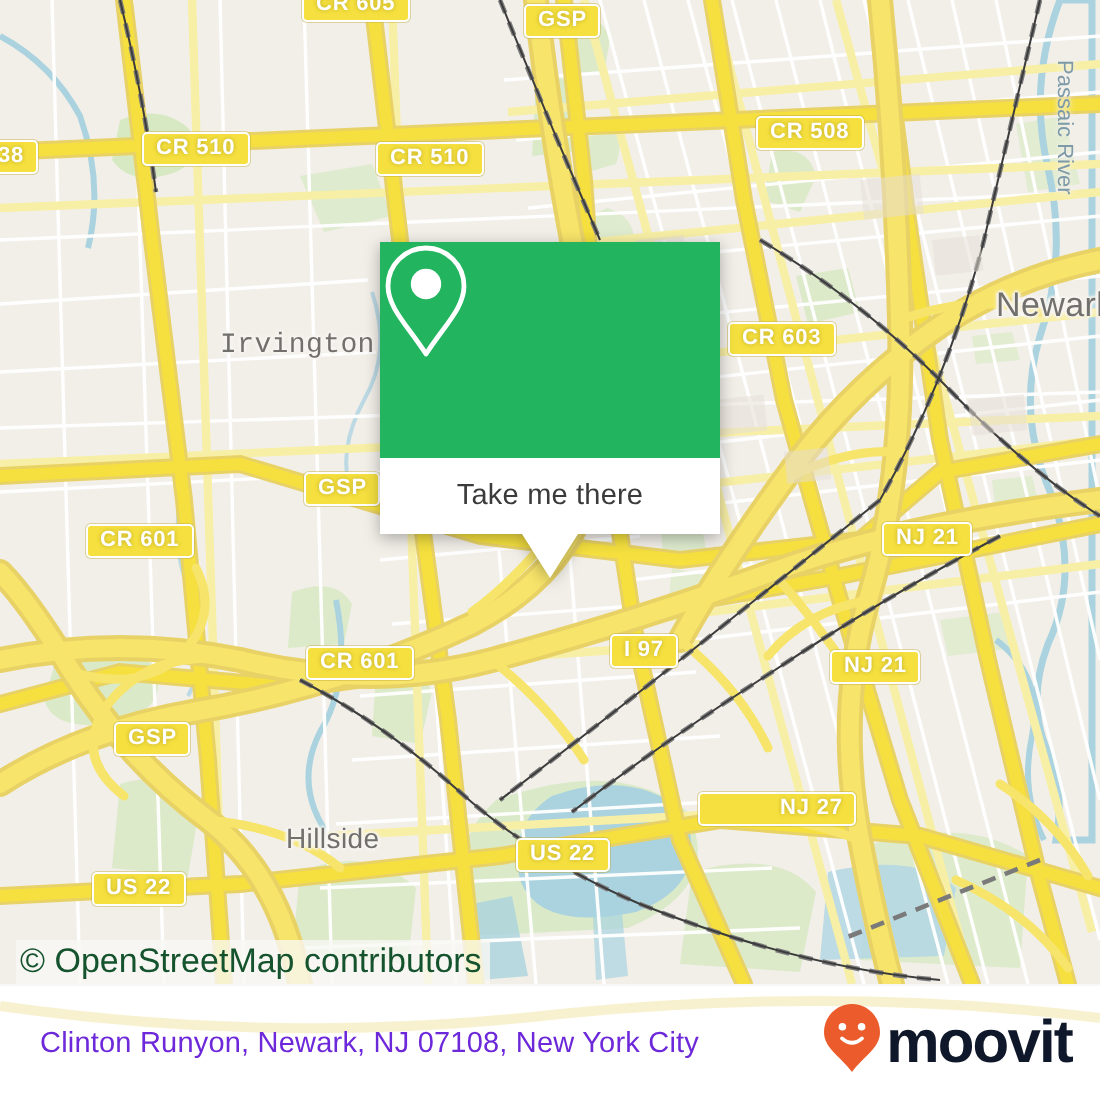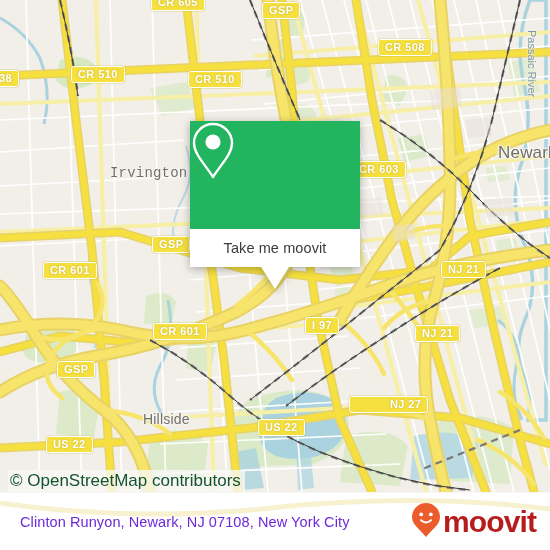--- a/index.html
+++ b/index.html
@@ -128,21 +128,21 @@
     white-space: nowrap;
   }
   #brand {
     position: relative;
     margin-left: auto; margin-right: 14px;
     display: flex; align-items: center; gap: 2px;
   }
   #brand-word {
     font-size: 30px;
     font-weight: bold;
-    color: #b91c1c;
+    color: #0f172a;
     letter-spacing: -0.9px;
     line-height: 30px;
   }
 </style>
 </head>
 <body>
 
 <div id="app">
 
   <div id="map">
@@ -335,22 +335,22 @@
     </svg>
 
     <div class="place mid" style="left:110px; top:165px;font-family:Liberation Mono, monospace;">Irvington</div>
     <div class="place big" style="left:498px; top:143px;">Newark</div>
     <div class="place mid" style="left:143px; top:411px;">Hillside</div>
 
     <div class="river-label" style="left:538px; top:30px;">Passaic River</div>
 
     <div class="shield" style="left:151px; top:-6px;">CR 605</div>
     <div class="shield" style="left:262px; top:2px;">GSP</div>
-    <div class="shield" style="left:352px; top:161px;">CR 603</div>
-    <div class="shield" style="left:378px; top:39px;">CR 508</div>
+    <div class="shield" style="left:364px; top:161px;">CR 603</div>
+    <div class="shield" style="left:378px; top:58px;">CR 508</div>
     <div class="shield" style="left:71px; top:66px;">CR 510</div>
     <div class="shield" style="left:188px; top:71px;">CR 510</div>
     <div class="shield" style="left:-8px; top:70px;">38</div>
     <div class="shield" style="left:152px; top:236px;">GSP</div>
     <div class="shield" style="left:43px; top:262px;">CR 601</div>
     <div class="shield" style="left:441px; top:261px;">NJ 21</div>
     <div class="shield" style="left:153px; top:323px;">CR 601</div>
     <div class="shield" style="left:305px; top:317px;">I 97</div>
     <div class="shield" style="left:415px; top:325px;">NJ 21</div>
     <div class="shield" style="left:57px; top:361px;">GSP</div>
@@ -364,21 +364,21 @@
       <div id="card-head">
         <span>
           <svg width="46" height="60" viewBox="0 0 46 60">
             <path d="M23 3 C12.5 3 4 11.5 4 22 C4 33 14 42 23 56 C32 42 42 33 42 22 C42 11.5 33.5 3 23 3 Z" fill="none" stroke="#ffffff" stroke-width="2.4" stroke-linejoin="round"></path>
             <circle cx="23" cy="21" r="7.6" fill="#ffffff"></circle>
           </svg>
         </span>
       </div>
       <div id="card-tail"></div>
       <div id="card-foot">
-        <span id="card-label">Take me moovit</span>
+        <span id="card-label">Take me there</span>
       </div>
     </div>
   </div>
 
   <div id="footer">
     <div id="footer-ghost">
       <svg width="550" height="58" viewBox="0 0 550 58">
         <g stroke="#ffffff" stroke-width="2" fill="none">
           <path d="M20 0 L60 58"></path>
             <path d="M70 0 L112 58"></path>

